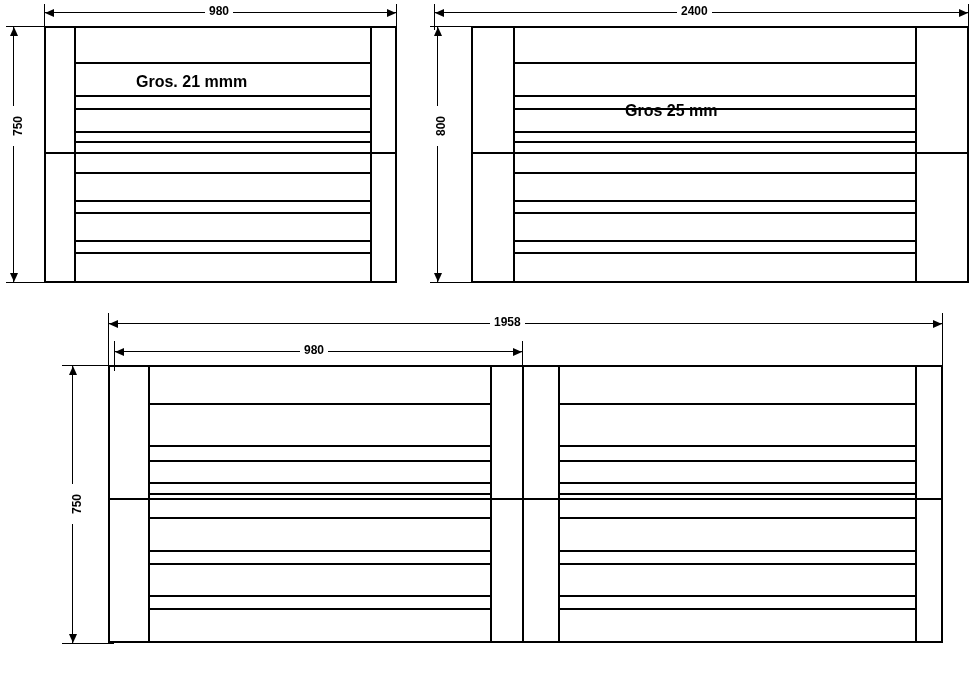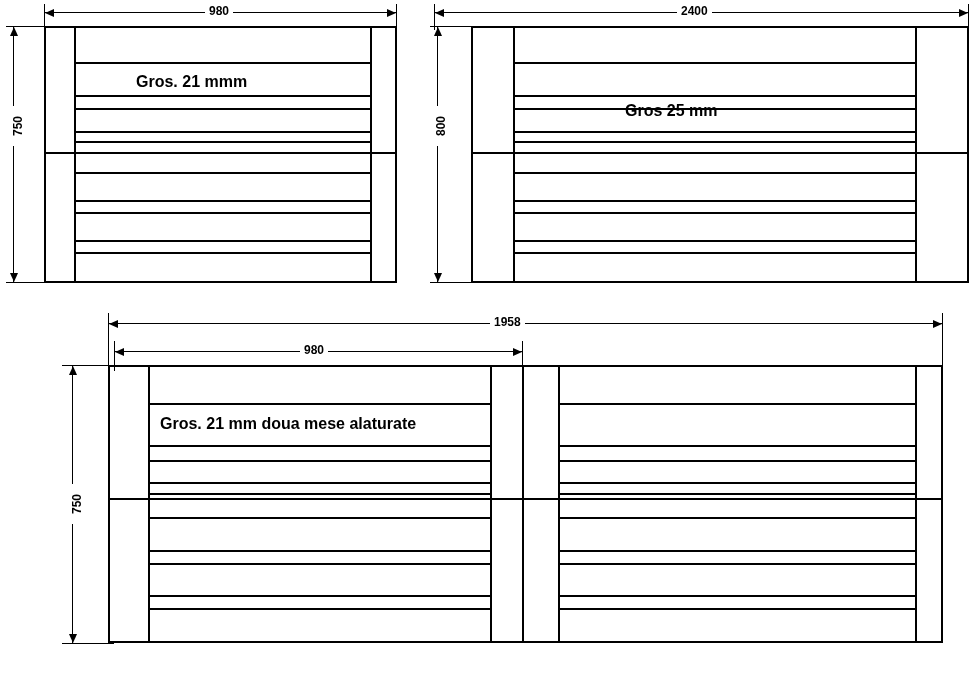--- a/index.html
+++ b/index.html
@@ -239,16 +239,15 @@
     <div class="hline thick" style="left:558px; top:155px; width:357px;"></div>
     <div class="hline thick" style="left:558px; top:177px; width:357px;"></div>
     <div class="hline thick" style="left:558px; top:188px; width:357px;"></div>
 
     <div class="hline thick" style="left:558px; top:212px; width:357px;"></div>
     <div class="hline thick" style="left:558px; top:245px; width:357px;"></div>
     <div class="hline thick" style="left:558px; top:258px; width:357px;"></div>
     <div class="hline thick" style="left:558px; top:290px; width:357px;"></div>
     <div class="hline thick" style="left:558px; top:303px; width:357px;"></div>
 
-    <div class="note" style="left:160px; top:111px;">Gros. 21 mm  doua mese alaturate</div>
   </div>
 
 </div>
 
 </body></html>

